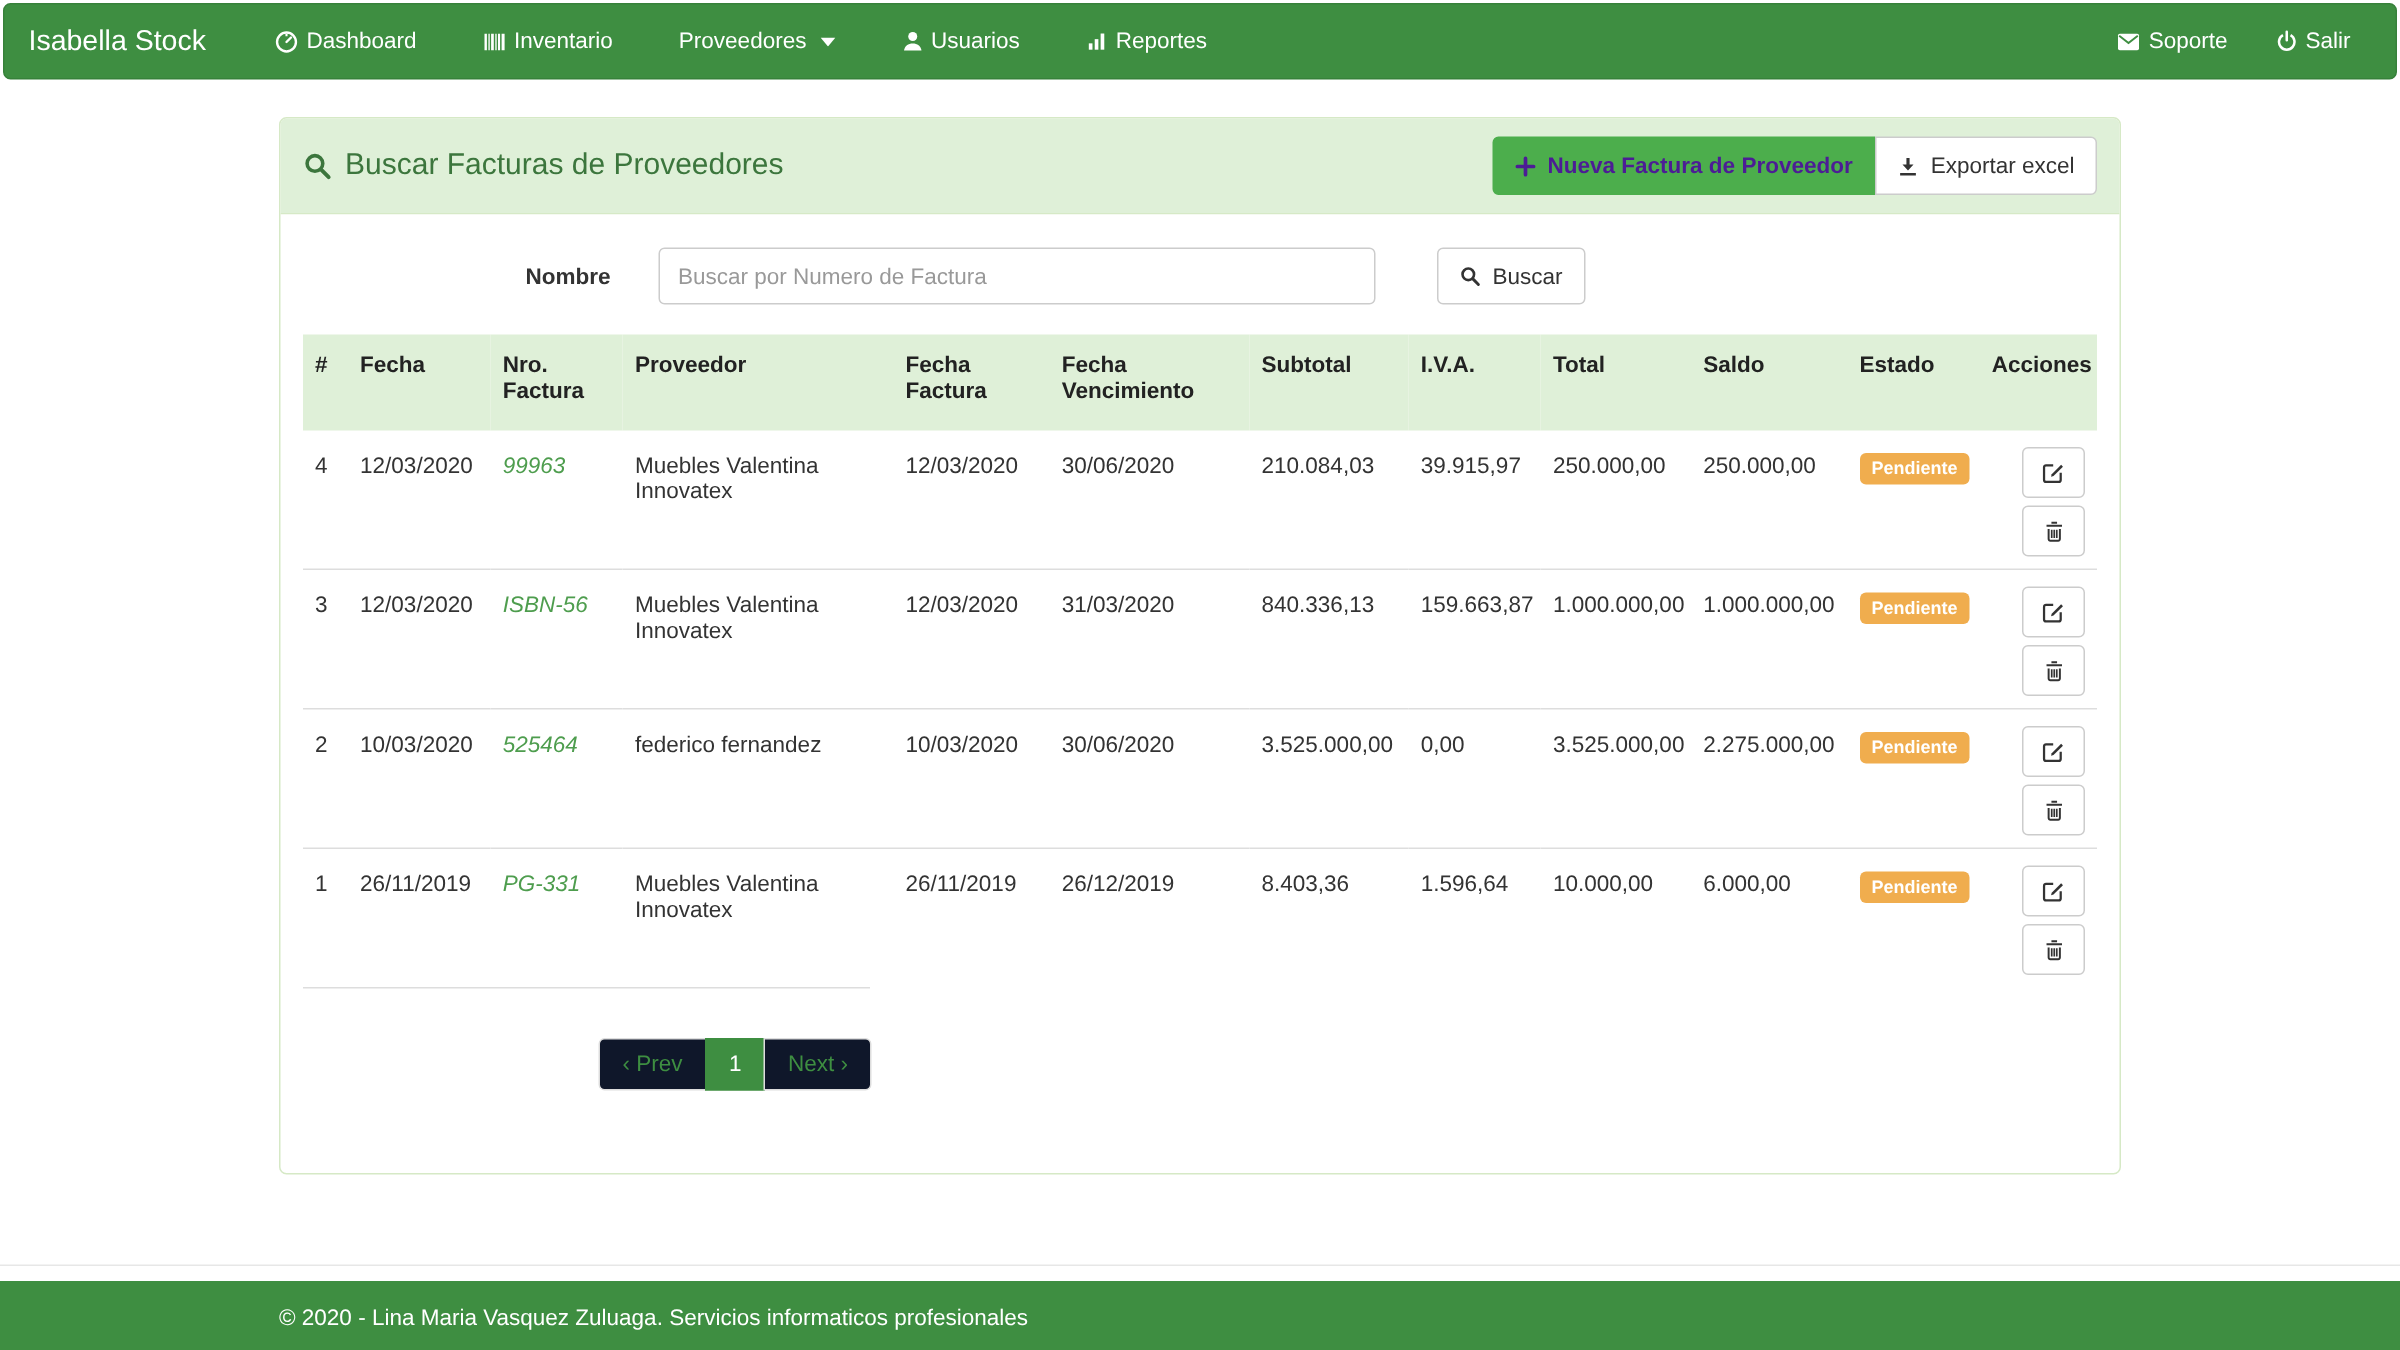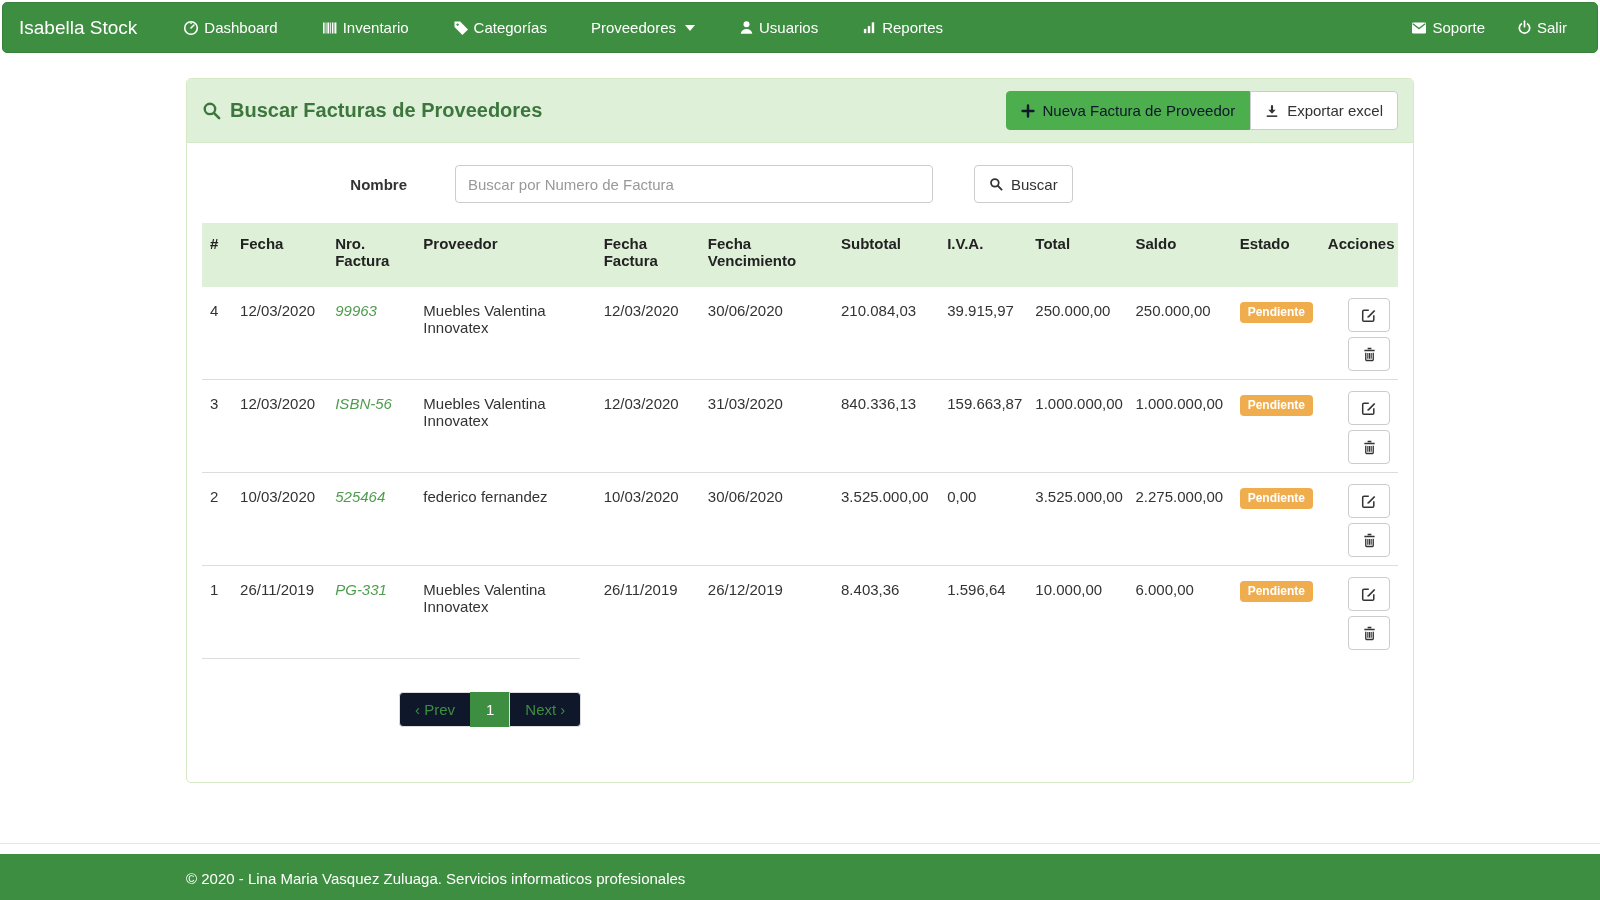--- a/index.html
+++ b/index.html
@@ -26,31 +26,31 @@
   .nav-link{display:flex;align-items:center;gap:5px;color:#fff;padding:0 16px;height:100%;font-size:15px;}
   .nav-right{margin-left:auto;display:flex;list-style:none;margin-top:0;margin-bottom:0;padding:0 14px 0 0;align-items:center;height:100%;}
   .icon{display:inline-flex;align-items:center;justify-content:center;line-height:0;}
   .caret{display:inline-block;margin-left:4px;}
 
   
   .container{width:1228px;margin:25px auto 0;}
   .panel{border:1px solid var(--panel-border);border-radius:5px;background:#fff;}
   .panel-heading{background:var(--panel-bg);border-bottom:1px solid var(--panel-border);
     border-radius:4px 4px 0 0;min-height:62px;display:flex;align-items:center;padding:12px 15px;}
-  .panel-title{color:var(--title-green);font-size:20px;display:flex;align-items:center;gap:9px;margin:0;font-weight:bold;}
+  .panel-title{color:var(--title-green);font-size:20px;display:flex;align-items:center;gap:9px;margin:0;font-weight:normal;}
   .heading-buttons{margin-left:auto;display:flex;}
   .btn{font-size:15px;padding:8px 14px;border:1px solid #ccc;background:#fff;color:#333;
     display:inline-flex;align-items:center;gap:8px;cursor:pointer;font-family:inherit;line-height:1.42;}
-  .btn-new{background:var(--green-btn);border-color:var(--green-btn);color:#0f172a;border-radius:4px 0 0 4px;}
+  .btn-new{background:var(--green-btn);border-color:var(--green-btn);color:#4c1d95;border-radius:4px 0 0 4px;font-weight:bold;}
   .btn-export{border-radius:0 4px 4px 0;}
   .panel-body{padding:20px 15px 55px;}
 
   
   .search-form{display:flex;align-items:center;margin:2px 0 20px;}
-  .search-form label{width:205px;text-align:right;font-weight:bold;margin-right:48px;}
+  .search-form label{width:205px;text-align:right;font-weight:bold;margin-right:32px;}
   .search-input{width:478px;height:38px;padding:8px 12px;font-size:15px;border:1px solid #ccc;
     border-radius:4px;color:#333;font-family:inherit;}
   .search-input::placeholder{color:#999;}
   .btn-buscar{border-radius:4px;margin-left:41px;height:38px;}
 
   
   table{border-collapse:collapse;width:100%;table-layout:fixed;}
   thead th{background:var(--panel-bg);text-align:left;vertical-align:top;padding:12px 8px;
     height:64px;font-size:15px;color:#222;}
   tbody td{vertical-align:top;padding:15px 8px 8px;height:90px;font-size:15px;}
@@ -101,31 +101,20 @@
         <svg width="16" height="16" viewBox="0 0 16 16" fill="currentColor">
               <rect x="1" y="2.5" width="1.6" height="11"></rect>
               <rect x="3.6" y="2.5" width="0.9" height="11"></rect>
               <rect x="5.4" y="2.5" width="1.8" height="11"></rect>
               <rect x="8.2" y="2.5" width="0.9" height="11"></rect>
               <rect x="10" y="2.5" width="1.4" height="11"></rect>
               <rect x="12.4" y="2.5" width="2" height="11"></rect>
             </svg>
       </span>
           <span>Inventario</span>
-        </a>
-      </li>
-    <li>
-        <a class="nav-link" href="#">
-      <span class="icon">
-        <svg width="16" height="16" viewBox="0 0 16 16">
-              <path d="M1.5 1.5h5.6L15 9.4l-5.6 5.6L1.5 7.1z" fill="currentColor"></path>
-              <circle cx="4.6" cy="4.6" r="1.2" fill="var(--green-dark)"></circle>
-            </svg>
-      </span>
-          <span>Categorías</span>
         </a>
       </li>
     <li>
         <a class="nav-link" href="#">
       <span>Proveedores</span>
       <span class="icon caret">
         <svg width="10" height="6" viewBox="0 0 10 6">
               <path d="M0 0h10L5 6z" fill="currentColor"></path>
             </svg>
       </span>

